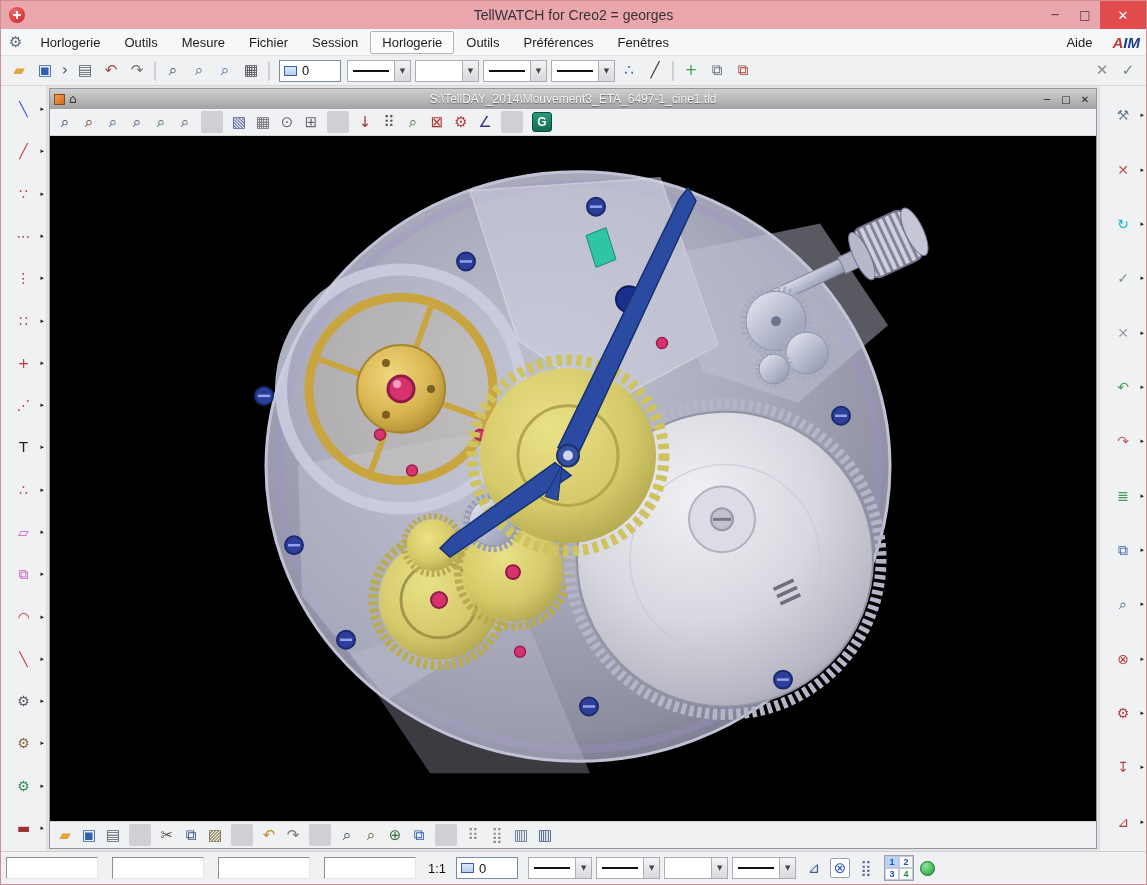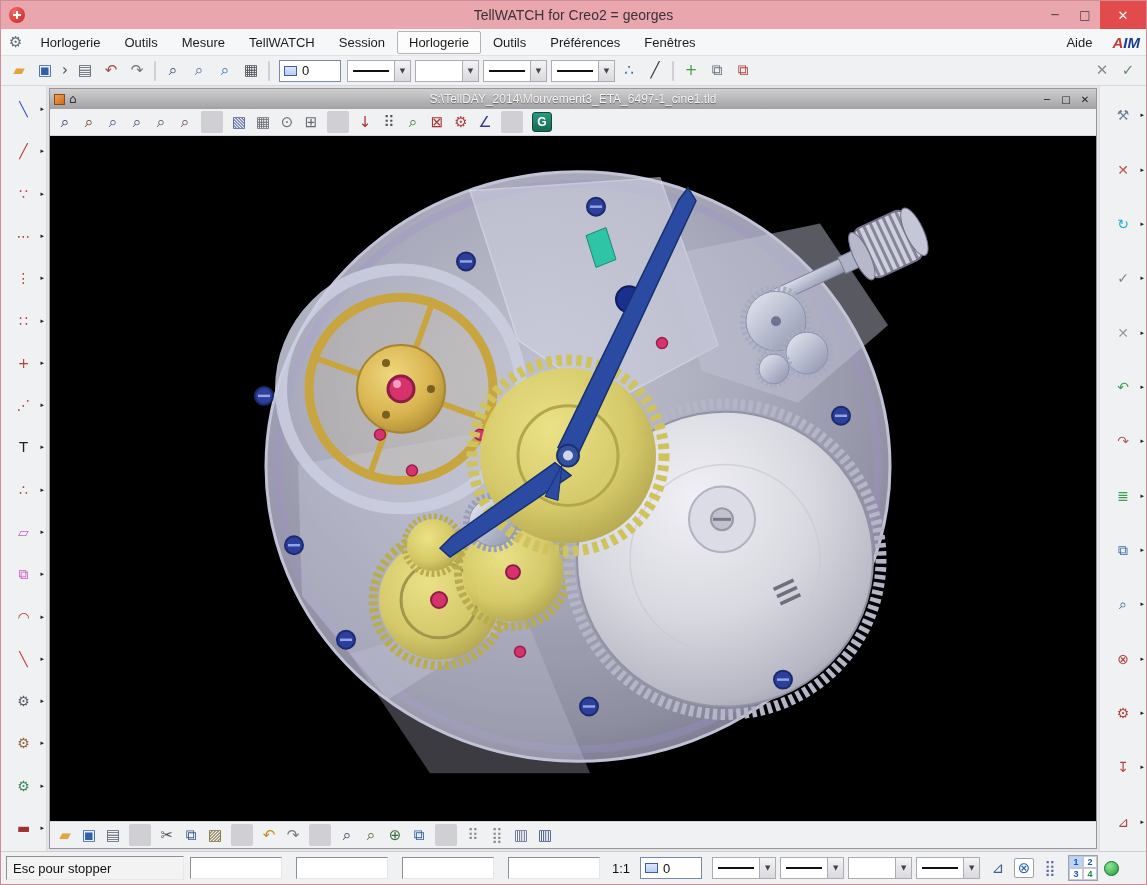--- a/index.html
+++ b/index.html
@@ -129,21 +129,21 @@
     </div>
   </header>
 
   <nav class="menubar">
     <span class="menu-appicon glyph">⚙</span>
     <div class="menu-items">
 
     <div class="menu-item"><span>Horlogerie</span></div>
         <div class="menu-item"><span>Outils</span></div>
         <div class="menu-item"><span>Mesure</span></div>
-        <div class="menu-item"><span>TellWATCH</span></div>
+        <div class="menu-item"><span>Fichier</span></div>
         <div class="menu-item"><span>Session</span></div>
         <div class="menu-item active"><span>Horlogerie</span></div>
         <div class="menu-item"><span>Outils</span></div>
         <div class="menu-item"><span>Préférences</span></div>
         <div class="menu-item"><span>Fenêtres</span></div>
       </div>
     <div class="menubar-right">
       <div class="menu-item"><span>Aide</span></div>
       <span class="aim-logo">AIM</span>
     </div>
@@ -667,23 +667,20 @@
       </div>
         <div class="rail-tool">
         <span class="glyph" style="color: rgb(179, 64, 64);">⊿</span>
         <span class="flyout">▸</span>
       </div>
       </div>
 
   </div>
 
   <footer class="statusbar">
-    <div class="status-msg">
-        <span>Esc pour stopper</span>
-      </div>
     <div class="status-inputs">
 
     <div class="status-input"><span></span></div>
         <div class="status-input"><span></span></div>
         <div class="status-input"><span></span></div>
         <div class="status-input"><span></span></div>
       </div>
     <span class="scale-label">1:1</span>
     <div class="display-field">
       <span class="df-icon"></span>

